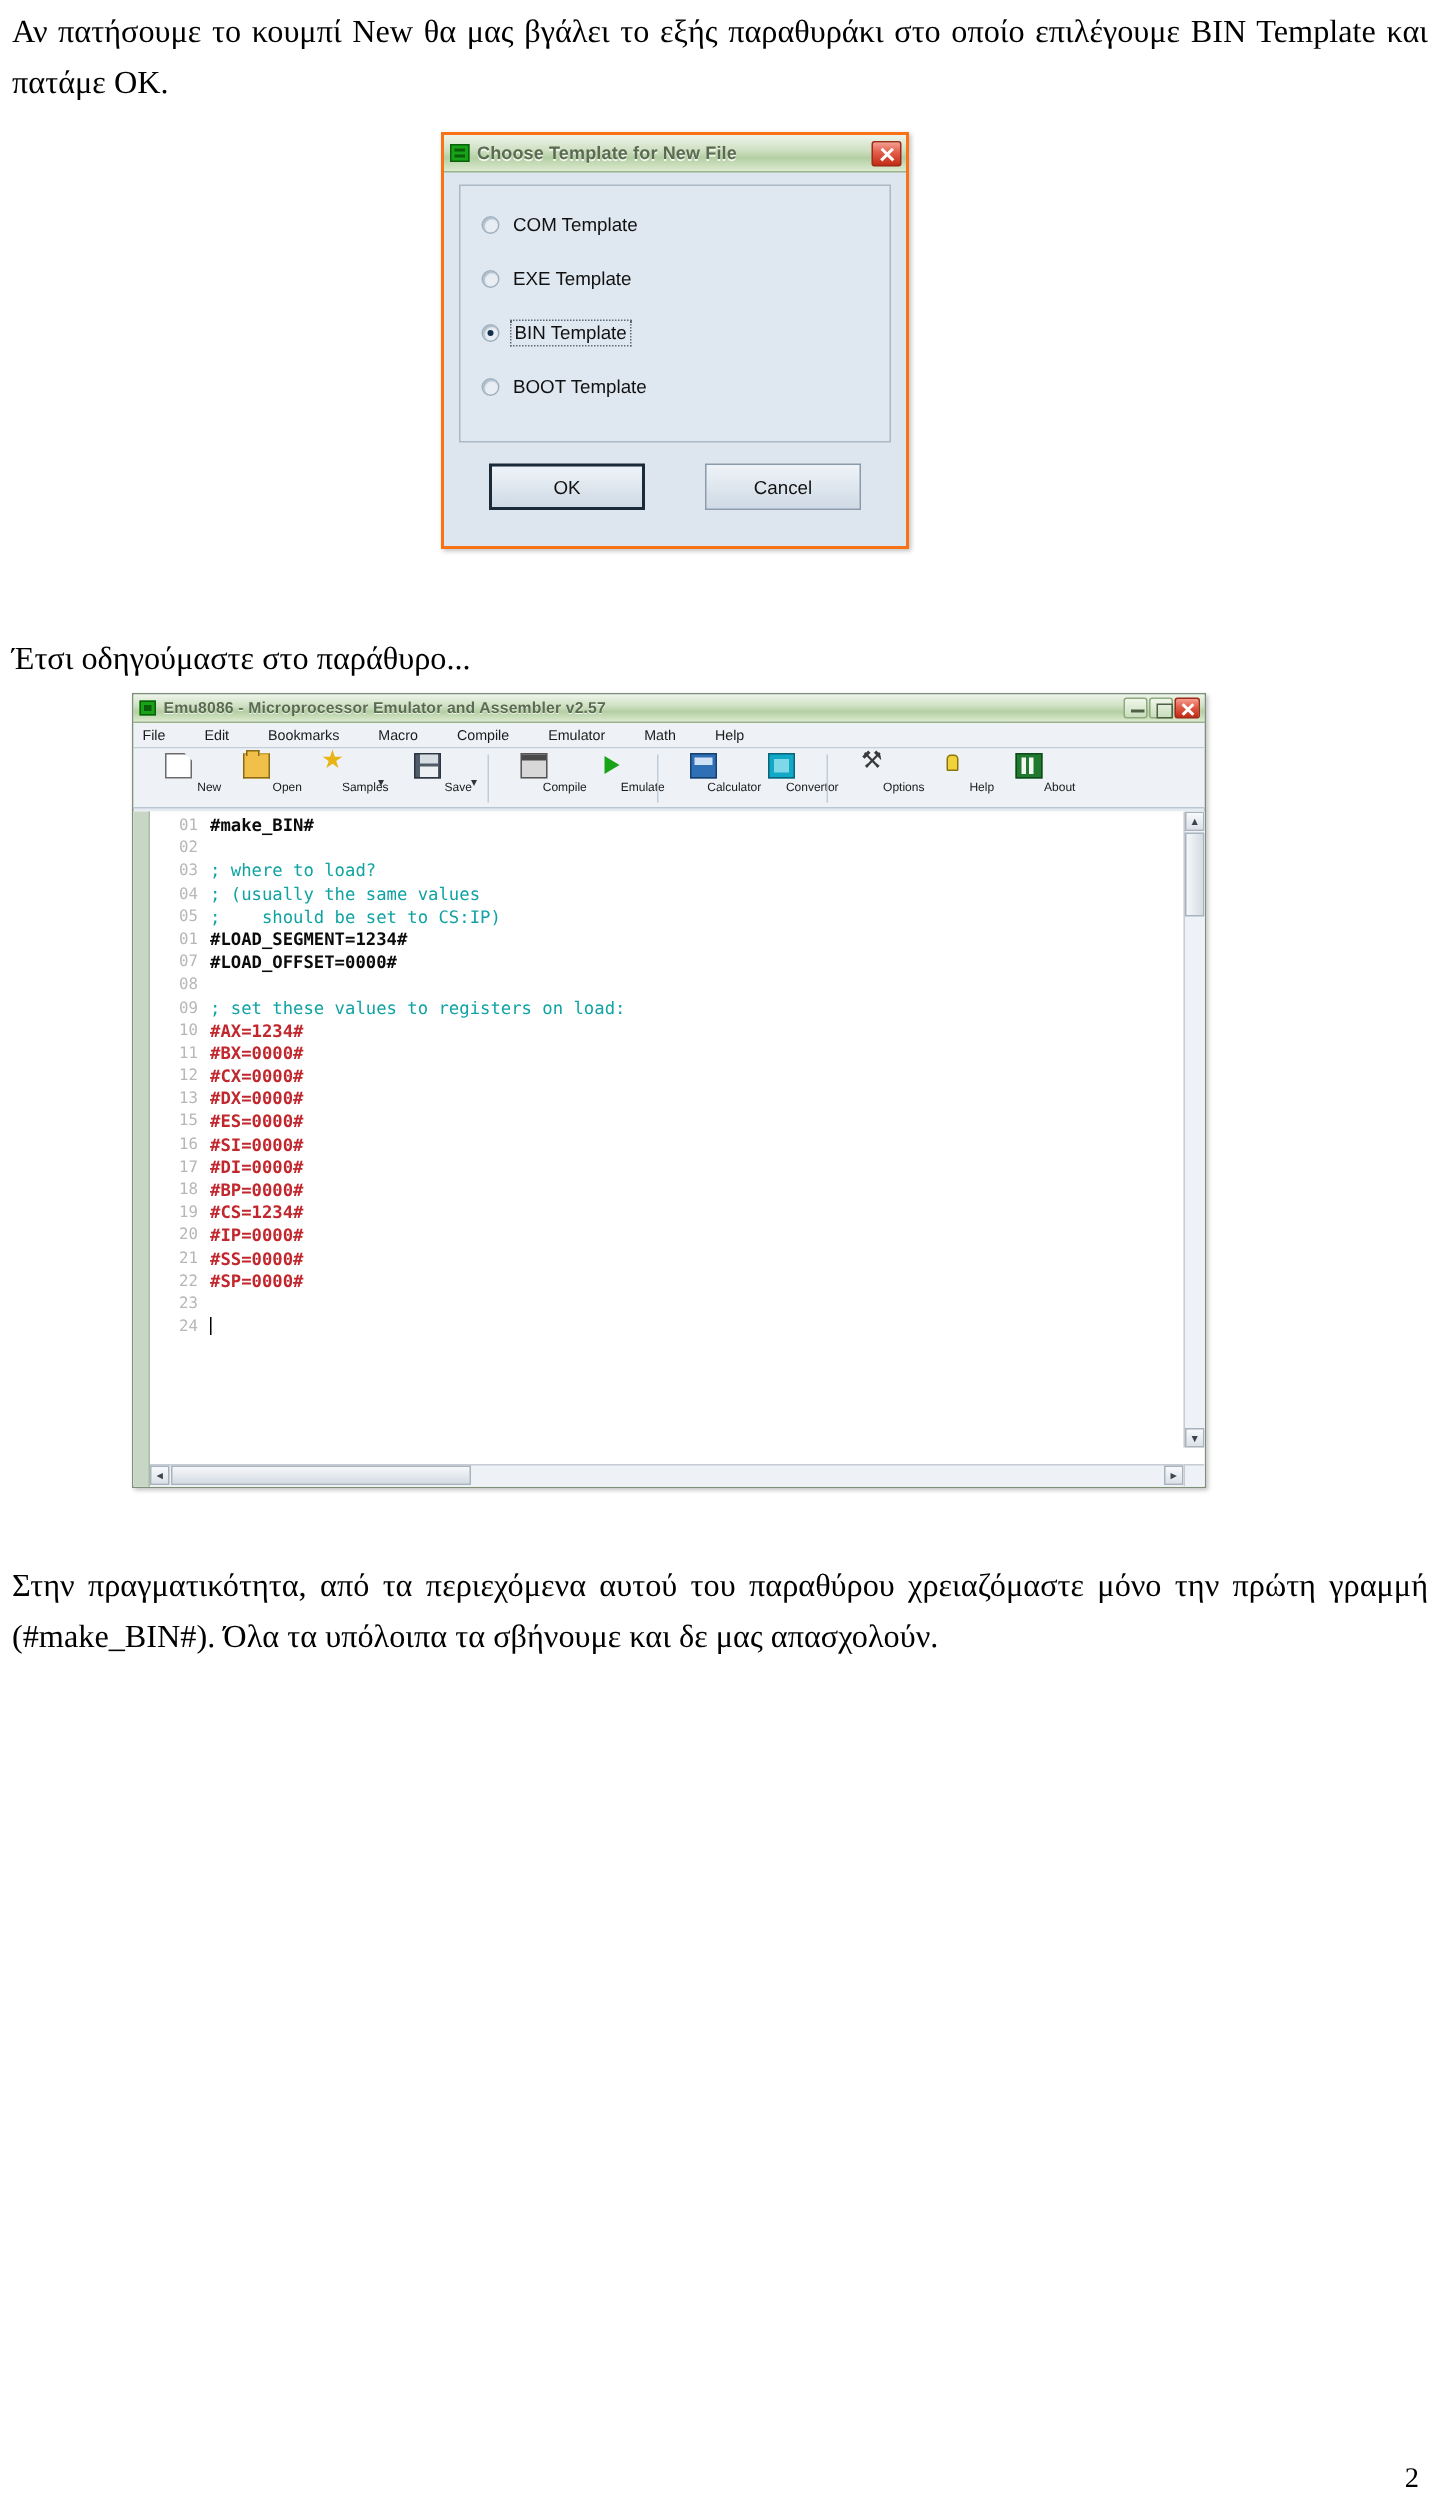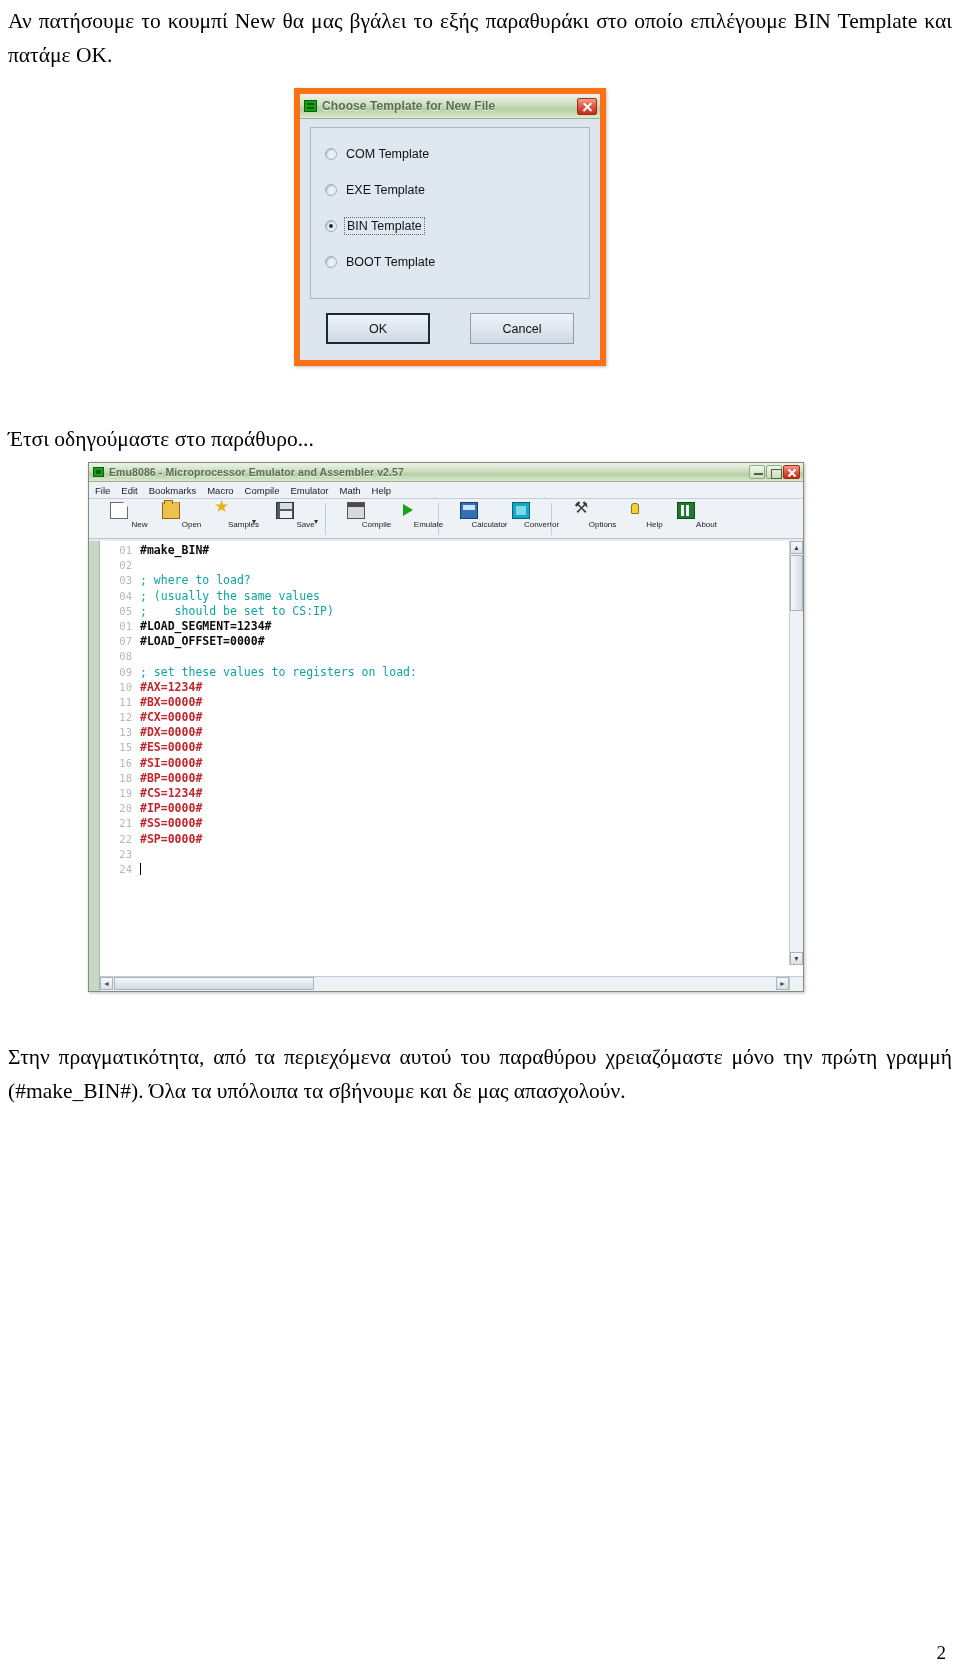--- a/index.html
+++ b/index.html
@@ -101,21 +101,21 @@
   }
   .btn-max::after {
     content:""; position:absolute; left:4px; top:3px; width:9px; height:8px;
     border:1.5px solid #4d6044;
   }
 
   
   #template-dialog {
     left:294px; top:88px; width:312px; height:278px;
     background:#dde6ef;
-    border:6px solid #f97316;
+    border:2px solid #f97316;
   }
   #template-dialog .titlebar { height:25px; }
   #template-dialog .title-text { font-size:12px; }
   .dlg-body { padding:8px 10px 0 10px; }
   .group-box {
     border:1px solid #aab8c6;
     background:#dfe8f0;
     height:172px;
     padding:8px 0 4px 14px;
   }
@@ -182,21 +182,21 @@
     left:3px; top:6px; width:10px; height:2px;
   }
   #emu-window .btn-min, #emu-window .btn-max { width:16px; height:14px; }
 
   .menubar {
     height:17px;
     background:#eef2f6;
     border-bottom:1px solid #c3cdd7;
     display:flex; align-items:center;
     padding-left:6px;
-    gap:11px;
+    gap:26px;
   }
   .menu-item {
     font-family:"Liberation Sans", sans-serif;
     font-size:9.5px;
     color:#1a1a1a;
     white-space:nowrap;
   }
 
   .toolbar {
     height:40px;
@@ -505,20 +505,21 @@
           <div class="code-line"><span class="ln">01</span><span class="ctext c-dir">#LOAD_SEGMENT=1234#</span></div>
           <div class="code-line"><span class="ln">07</span><span class="ctext c-dir">#LOAD_OFFSET=0000#</span></div>
           <div class="code-line"><span class="ln">08</span><span class="ctext c-plain"></span></div>
           <div class="code-line"><span class="ln">09</span><span class="ctext c-com">; set these values to registers on load:</span></div>
           <div class="code-line"><span class="ln">10</span><span class="ctext c-reg">#AX=1234#</span></div>
           <div class="code-line"><span class="ln">11</span><span class="ctext c-reg">#BX=0000#</span></div>
           <div class="code-line"><span class="ln">12</span><span class="ctext c-reg">#CX=0000#</span></div>
           <div class="code-line"><span class="ln">13</span><span class="ctext c-reg">#DX=0000#</span></div>
           <div class="code-line"><span class="ln">15</span><span class="ctext c-reg">#ES=0000#</span></div>
           <div class="code-line"><span class="ln">16</span><span class="ctext c-reg">#SI=0000#</span></div>
+          <div class="code-line"><span class="ln">17</span><span class="ctext c-reg">#DI=0000#</span></div>
           <div class="code-line"><span class="ln">18</span><span class="ctext c-reg">#BP=0000#</span></div>
           <div class="code-line"><span class="ln">19</span><span class="ctext c-reg">#CS=1234#</span></div>
           <div class="code-line"><span class="ln">20</span><span class="ctext c-reg">#IP=0000#</span></div>
           <div class="code-line"><span class="ln">21</span><span class="ctext c-reg">#SS=0000#</span></div>
           <div class="code-line"><span class="ln">22</span><span class="ctext c-reg">#SP=0000#</span></div>
           <div class="code-line"><span class="ln">23</span><span class="ctext c-plain"></span></div>
           <div class="code-line"><span class="ln">24</span><span class="ctext c-plain"><span class="caret"></span></span></div>
         </div>
 
       <div class="vscroll">

